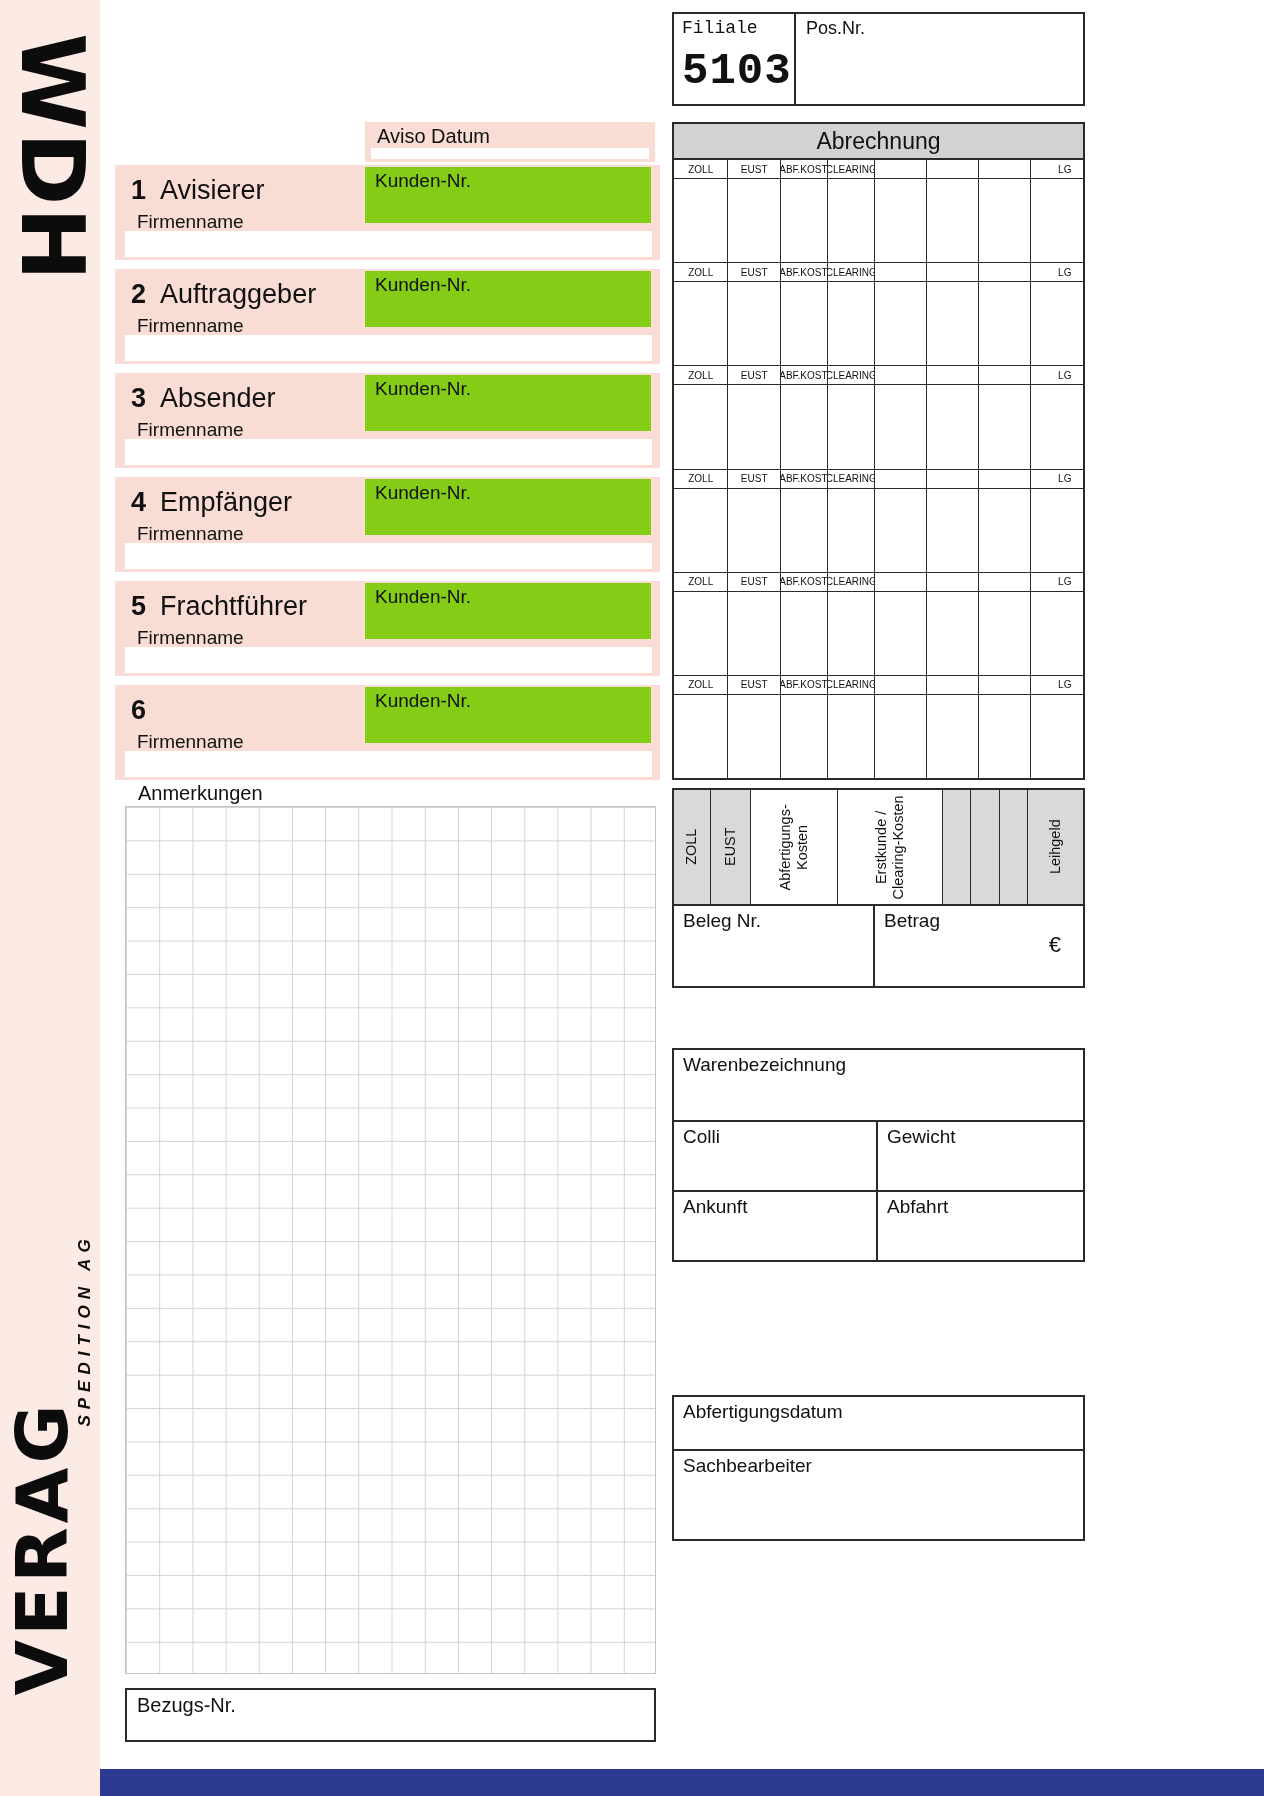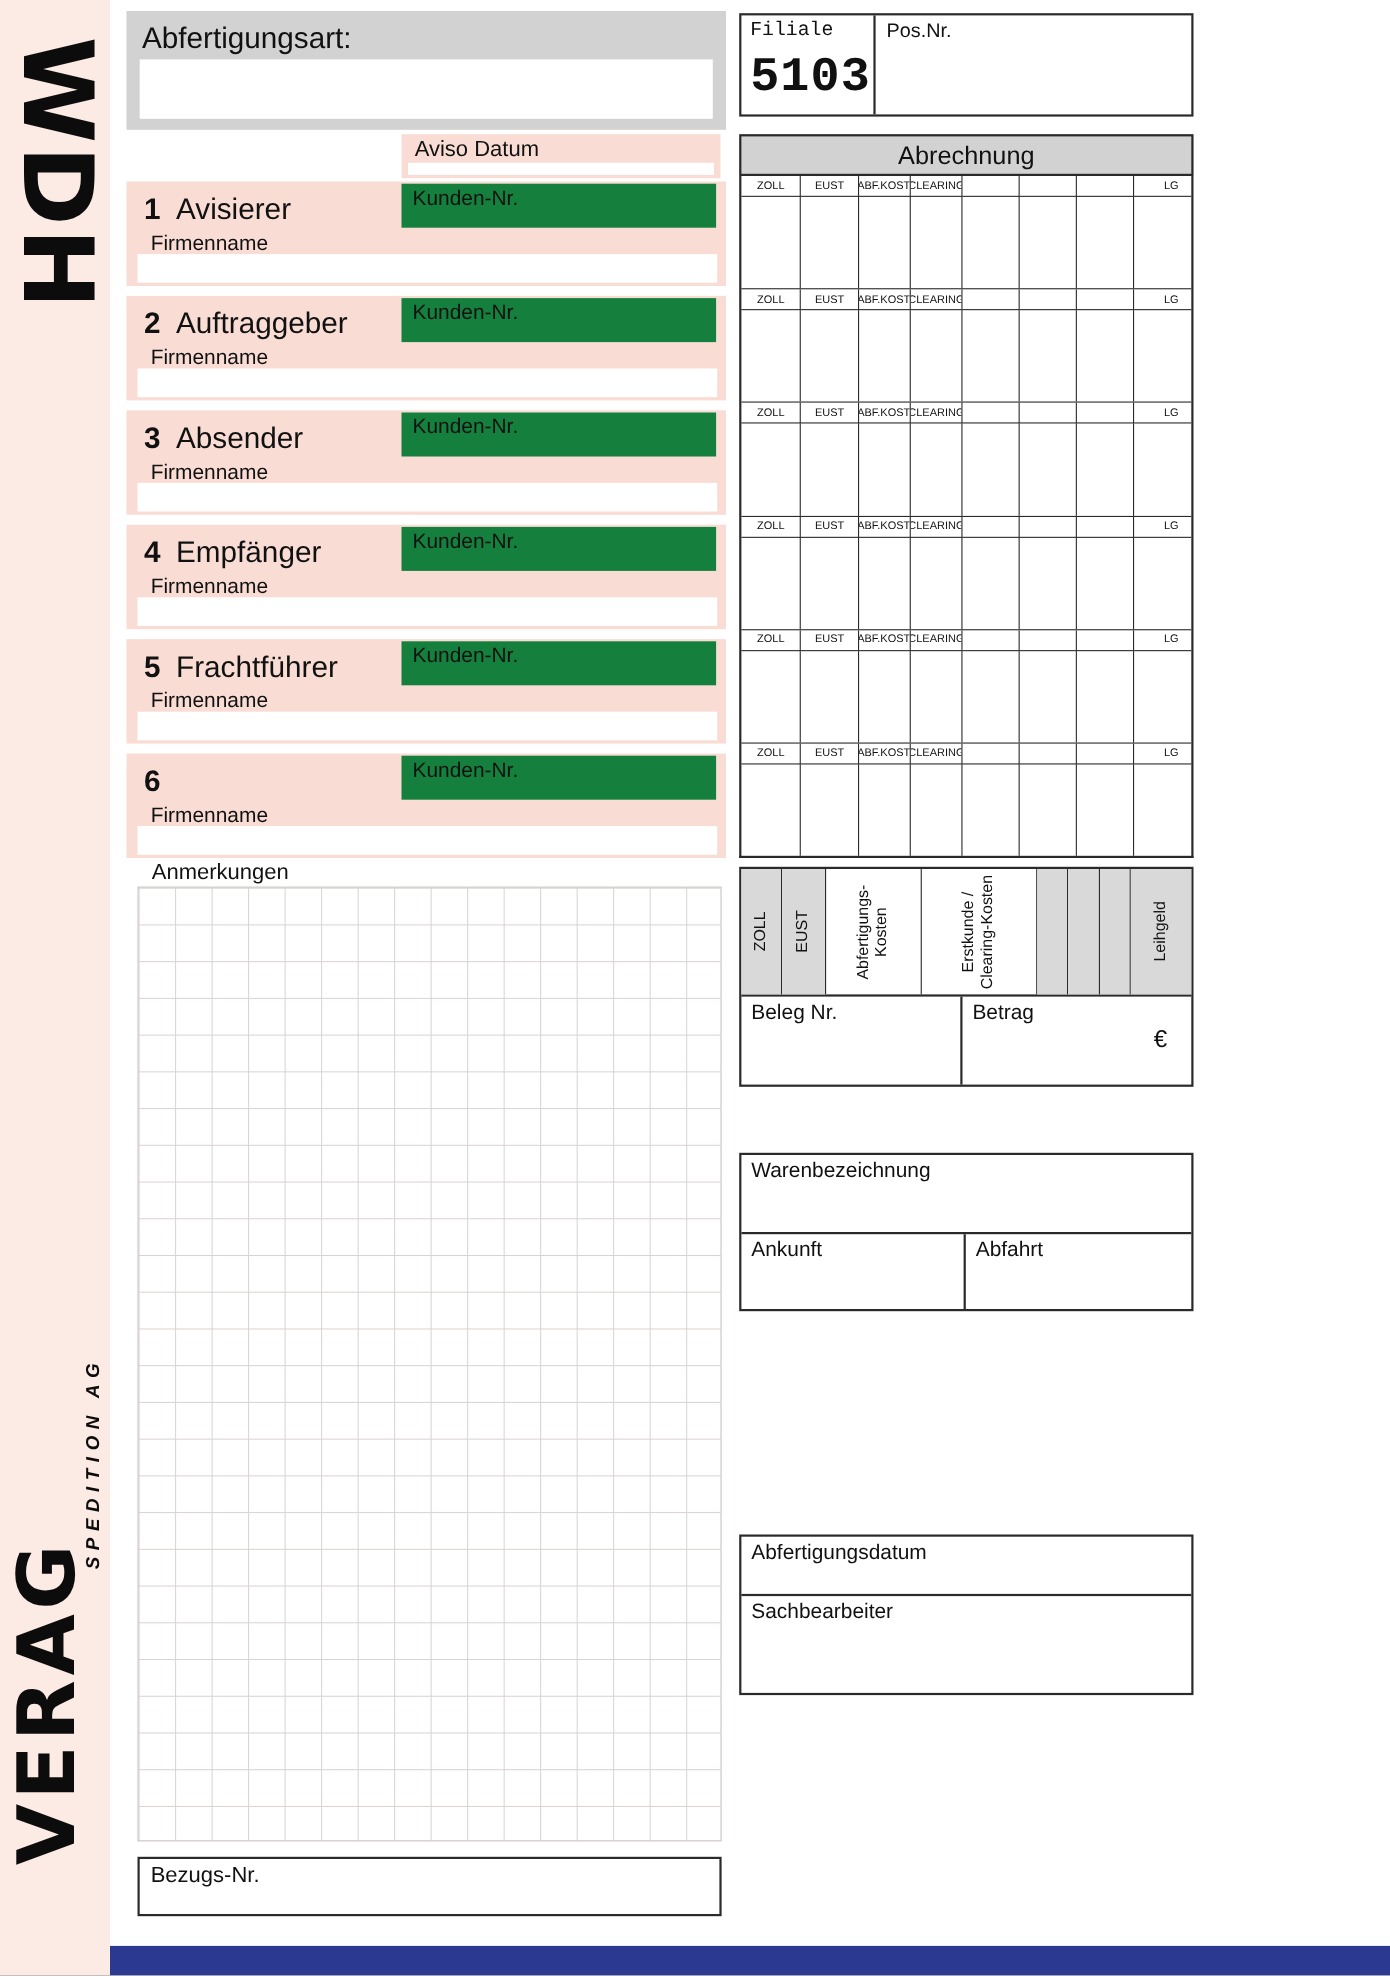--- a/index.html
+++ b/index.html
@@ -32,21 +32,21 @@
 
   
   .aviso { position:absolute; left:365px; top:122px; width:290px; height:40px; background:var(--pink); }
   .aviso-label { position:absolute; left:12px; top:3px; font-size:20px; }
   .aviso-field { position:absolute; left:6px; top:26px; right:6px; bottom:3px; background:#fff; }
 
   
   .party { position:absolute; left:115px; width:545px; height:95px; background:var(--pink); }
   .party-head { position:absolute; left:16px; top:10px; font-size:27px; display:flex; gap:14px; align-items:baseline; }
   .party-num { font-weight:700; }
-  .kunden-box { position:absolute; left:250px; top:2px; width:286px; height:40px; background:#15803d; }
+  .kunden-box { position:absolute; left:250px; top:2px; width:286px; height:56px; background:#84cc16; }
   .kunden-label { position:absolute; left:10px; top:3px; font-size:19px; }
   .firma-label { position:absolute; left:22px; top:46px; font-size:19px; }
   .firma-box { position:absolute; left:10px; top:66px; right:8px; bottom:3px; background:#fff; }
 
   
   .ab-title { position:absolute; left:672px; top:122px; width:413px; height:38px; background:var(--gray);
               border:2px solid var(--line); display:flex; align-items:center; justify-content:center; font-size:23px; }
   .ab-grid { position:absolute; left:672px; top:160px; width:413px; height:620px; border:2px solid var(--line); border-top:none;
              display:flex; flex-direction:column; background:#fff; }
   .ab-row { flex:1; display:flex; flex-direction:column; }
@@ -102,24 +102,20 @@
 <body>
 
 <div class="page">
 
   <div class="left-strip">
     <div class="wdh">WDH</div>
     <div class="spedition">SPEDITION AG</div>
     <div class="verag">VERAG</div>
   </div>
 
-  <div class="abf-box">
-    <div class="abf-label">Abfertigungsart:</div>
-    <div class="abf-input"></div>
-  </div>
 
   <div class="head-right">
     <div class="filiale">
       <div class="filiale-label">Filiale</div>
       <div class="filiale-value">5103</div>
     </div>
     <div class="posnr">
       <div class="posnr-label">Pos.Nr.</div>
     </div>
   </div>
@@ -383,20 +379,28 @@
 
   <div class="anm-label">Anmerkungen</div>
   <div class="anm-grid"></div>
 
   <div class="det">
     <div class="det-row">
       <div class="small-lbl">Warenbezeichnung</div>
     </div>
     <div class="det-row split">
       <div class="det-cell left">
+        <div class="small-lbl">Colli</div>
+      </div>
+      <div class="det-cell">
+        <div class="small-lbl">Gewicht</div>
+      </div>
+    </div>
+    <div class="det-row split">
+      <div class="det-cell left">
         <div class="small-lbl">Ankunft</div>
       </div>
       <div class="det-cell">
         <div class="small-lbl">Abfahrt</div>
       </div>
     </div>
   </div>
 
   <div class="sach">
     <div class="sach-row1">

